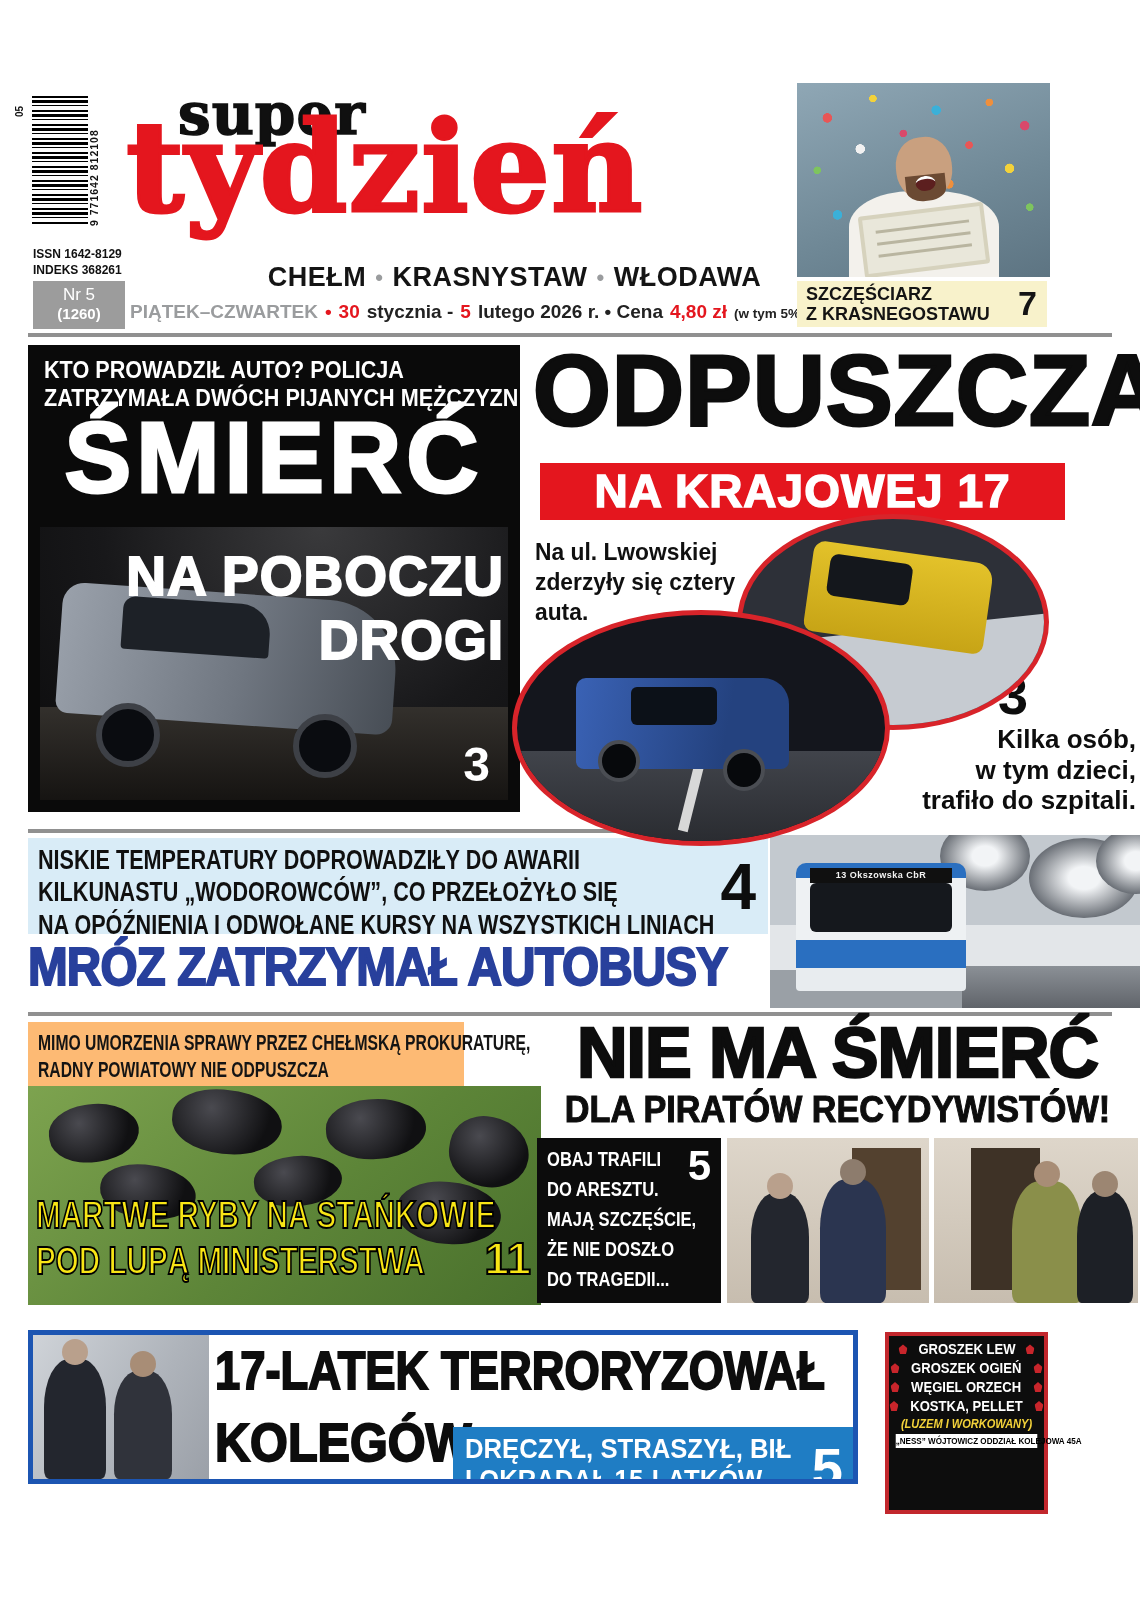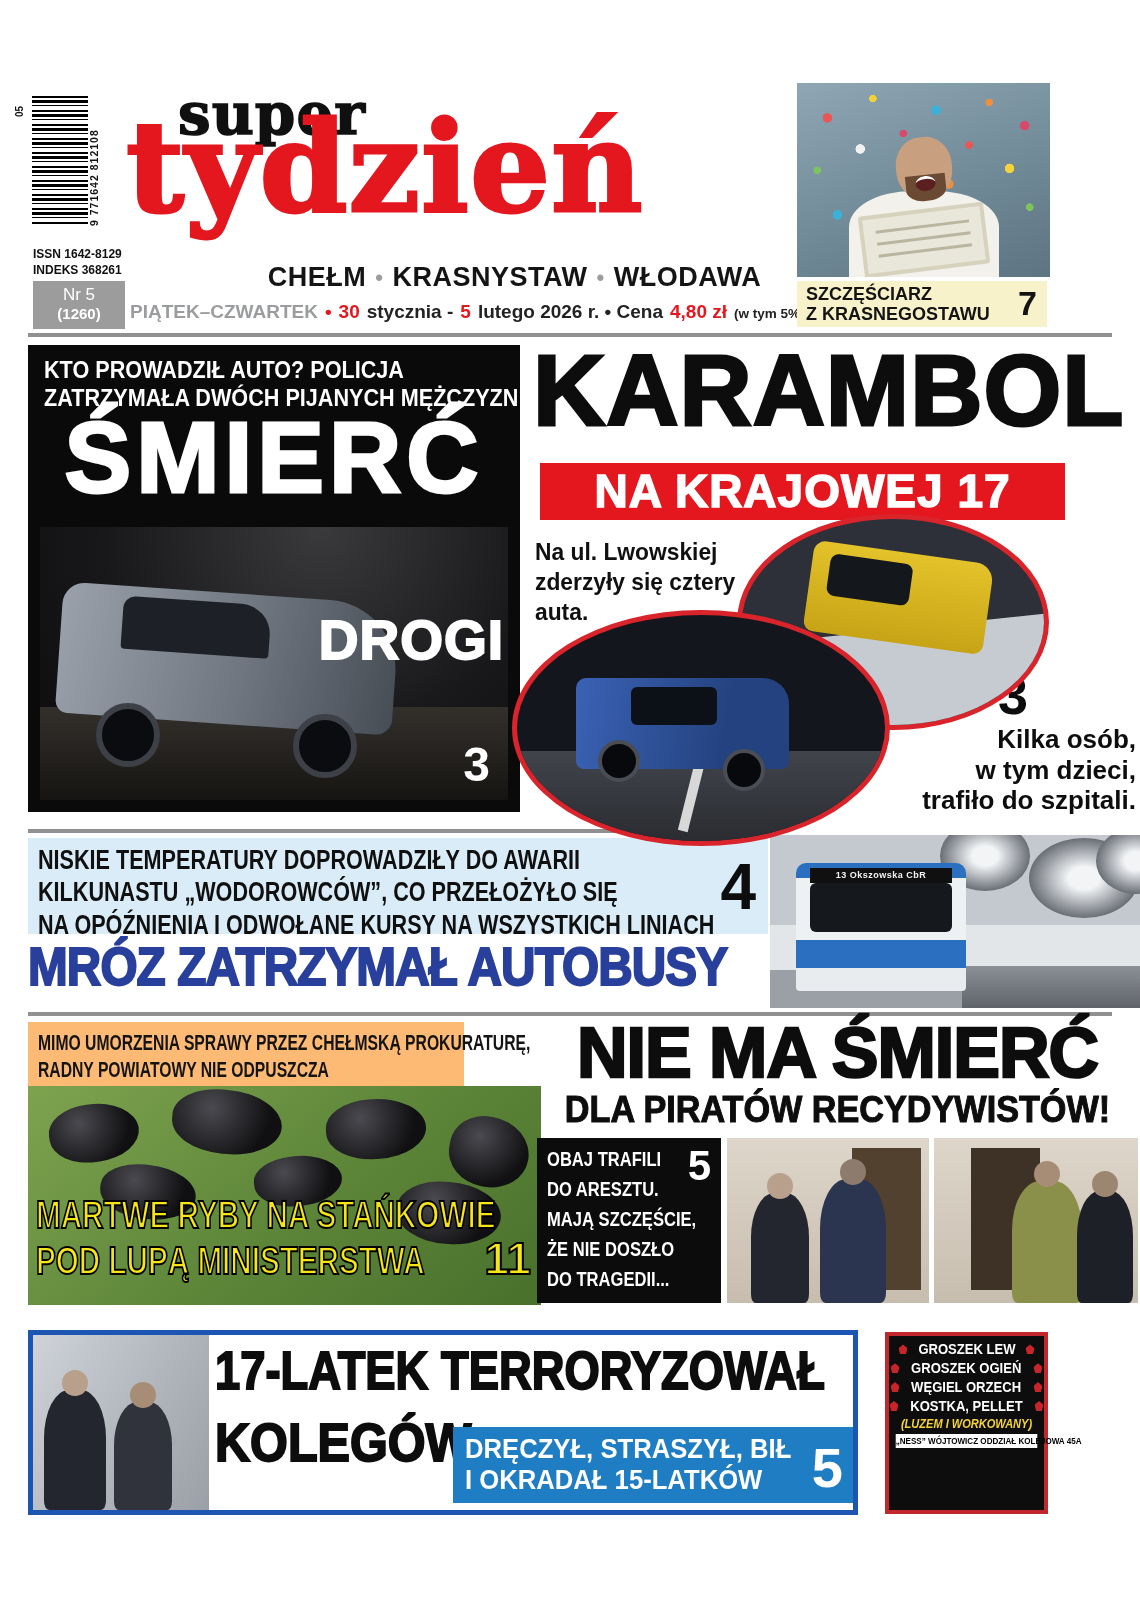--- a/index.html
+++ b/index.html
@@ -134,21 +134,21 @@
   .pir-box{left:537px;top:1138px;width:184px;height:165px;background:#0c0c0c;color:#fff;}
   .pir-line{position:absolute;left:10px;font-size:19.5px;font-weight:bold;white-space:nowrap;
      transform:scaleX(.85);transform-origin:left top;}
   .pir-pg{position:absolute;right:10px;top:4px;font-size:42px;font-weight:bold;color:#fff;}
   .hall-photo{top:1138px;width:202px;height:165px;overflow:hidden;background:linear-gradient(#ded6ca,#c7bdaf);}
   .hall-door{position:absolute;top:6%;width:34%;height:86%;background:#53412f;}
   .fig{position:absolute;border-radius:40% 40% 8% 8%;}
   .fig-head{position:absolute;left:50%;transform:translateX(-50%);top:-20px;width:26px;height:26px;border-radius:50%;}
 
   
-  .teen-frame{left:28px;top:1330px;width:830px;height:185px;border:5px solid #1c55b2;box-sizing:border-box;
+  .teen-frame{left:28px;top:1330px;width:830px;height:154px;border:5px solid #1c55b2;box-sizing:border-box;
      background:#fff;overflow:hidden;}
   .teen-photo{position:absolute;left:0;top:0;width:176px;height:100%;overflow:hidden;
      background:linear-gradient(120deg,#cfd3d8,#aeb3ba 60%,#9ba0a8);}
   .teen-h1{position:absolute;left:182px;top:4px;font-size:54px;font-weight:bold;color:#0d0d0d;white-space:nowrap;
      -webkit-text-stroke:2px #0d0d0d;transform:scaleX(.84);transform-origin:left top;line-height:1.15;}
   .teen-h2{position:absolute;left:182px;top:76px;font-size:54px;font-weight:bold;color:#0d0d0d;white-space:nowrap;
      -webkit-text-stroke:2px #0d0d0d;transform:scaleX(.9);transform-origin:left top;line-height:1.15;}
   .teen-blue{position:absolute;left:420px;top:92px;width:400px;height:76px;background:#1f7dc4;color:#fff;}
   .teen-sub{position:absolute;left:12px;top:7px;font-size:27px;font-weight:bold;line-height:1.15;white-space:nowrap;
      transform:scaleX(.95);transform-origin:left top;}
@@ -244,25 +244,26 @@
     </div>
     <div class="ll-h1">ŚMIERĆ</div>
     <div class="car-photo">
       <div class="car-ground"></div>
       <div class="car-body">
         <div class="car-glass"></div>
       </div>
       <div class="car-wheel" style="left:12%;bottom:12%;"></div>
       <div class="car-wheel" style="left:54%;bottom:8%;"></div>
     </div>
+    <div class="ll-h2">NA POBOCZU</div>
     <div class="ll-h3">DROGI</div>
     <div class="ll-pg">3</div>
   </div>
 
-  <div class="abs karambol">KARAMBOL</div>
+  <div class="abs karambol">ODPUSZCZA</div>
   <div class="abs kraj-box">NA KRAJOWEJ 17</div>
   <div class="abs lede">
     <div>Na ul. Lwowskiej</div>
     <div>zderzyły się cztery</div>
     <div>auta.</div>
   </div>
   <div class="abs oval oval-yellow">
     <div class="oy-snow"></div>
     <div class="oy-car">
       <div class="oy-glass"></div>

